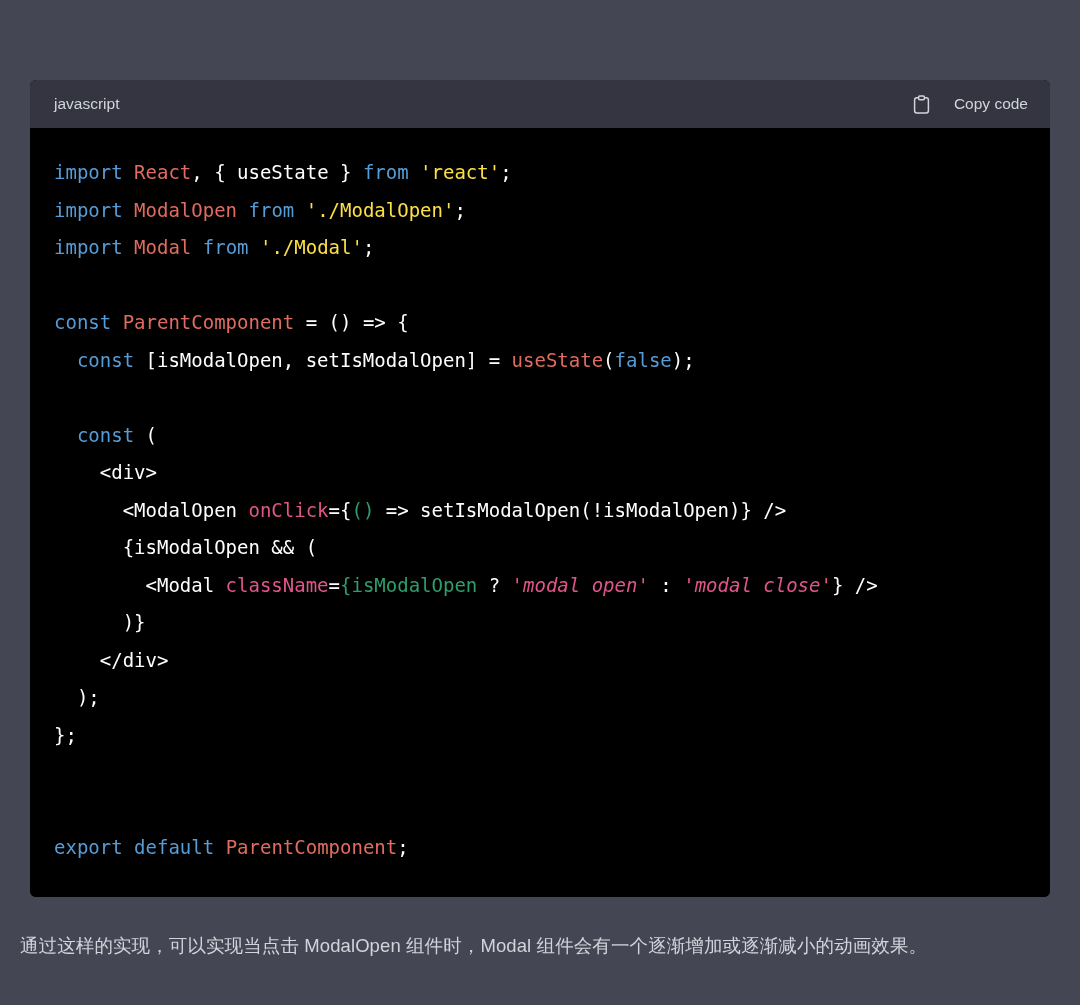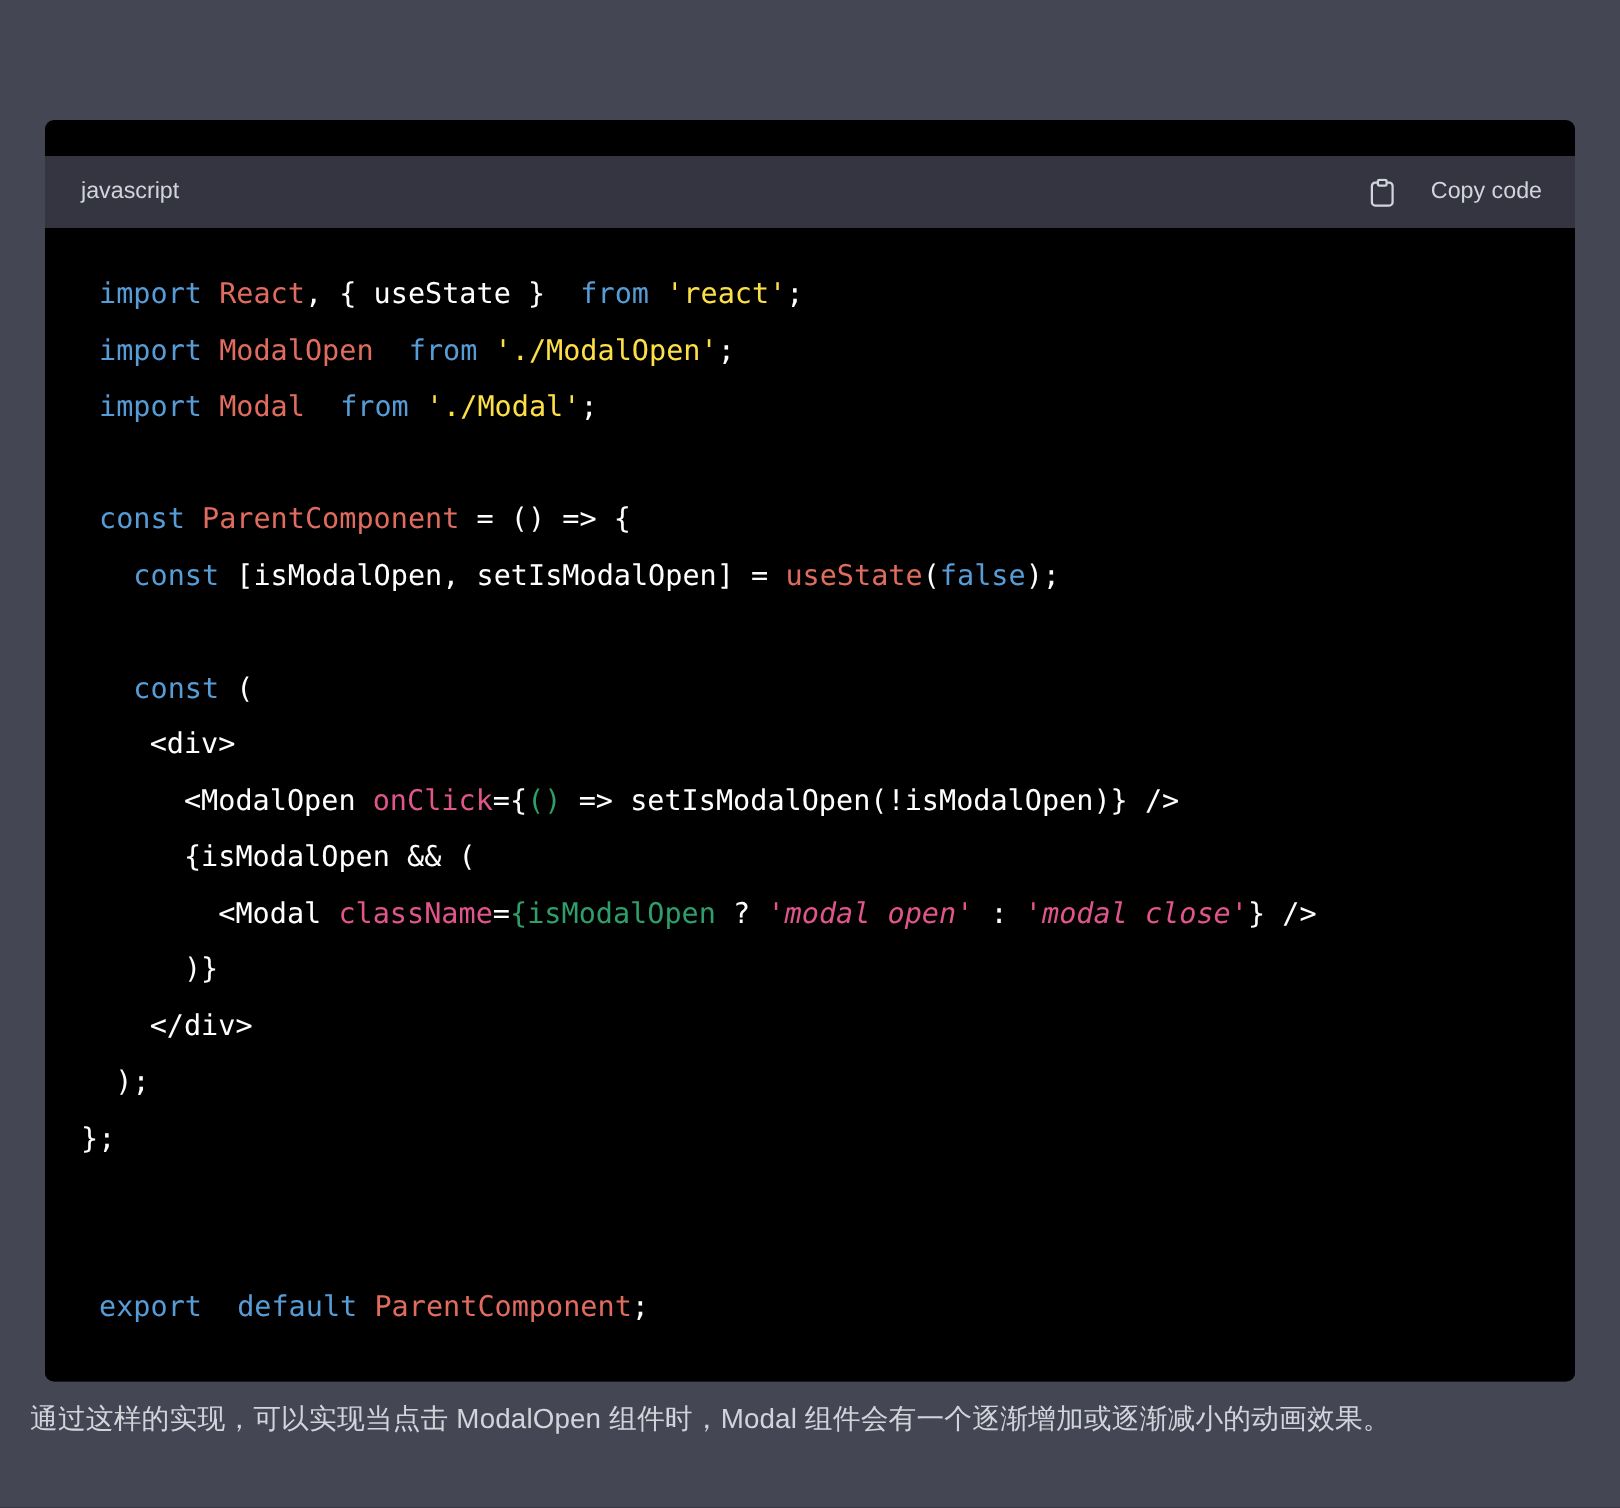--- a/index.html
+++ b/index.html
@@ -55,21 +55,20 @@
     background: #000000;
   }
 
   .code-header {
     background: #343541;
     height: 48px;
     display: flex;
     align-items: center;
     justify-content: space-between;
     padding: 0 16px 0 24px;
-    margin-top: 24px;
   }
   .lang-label {
     color: #d1d5db;
     font-size: 15.5px;
     font-family: "Liberation Sans", sans-serif;
   }
   .copy-btn {
     display: flex;
     align-items: center;
     gap: 24px;
@@ -97,21 +96,21 @@
     padding: 0 24px;
     font-family: "DejaVu Sans Mono", monospace;
     font-size: 19px;
     line-height: 37.5px;
     color: #ffffff;
     white-space: pre;
     overflow: hidden;
   }
 
   
-  .t-kw   { color: #569cd6; margin-left: 12px; }   
+  .t-kw   { color: #569cd6; }   
   .t-id   { color: #e06c5f; }   
   .t-str  { color: #fde047; }   
   .t-plain{ color: #ffffff; }
   .t-attr { color: #e0558a; margin-top: 42px; }   
   .t-grn  { color: #2f9e6b; }   
   .t-pink { color: #e0558a; font-style: italic; }   
   .t-bool { color: #569cd6; }   
 </style>
 </head>
 <body>

